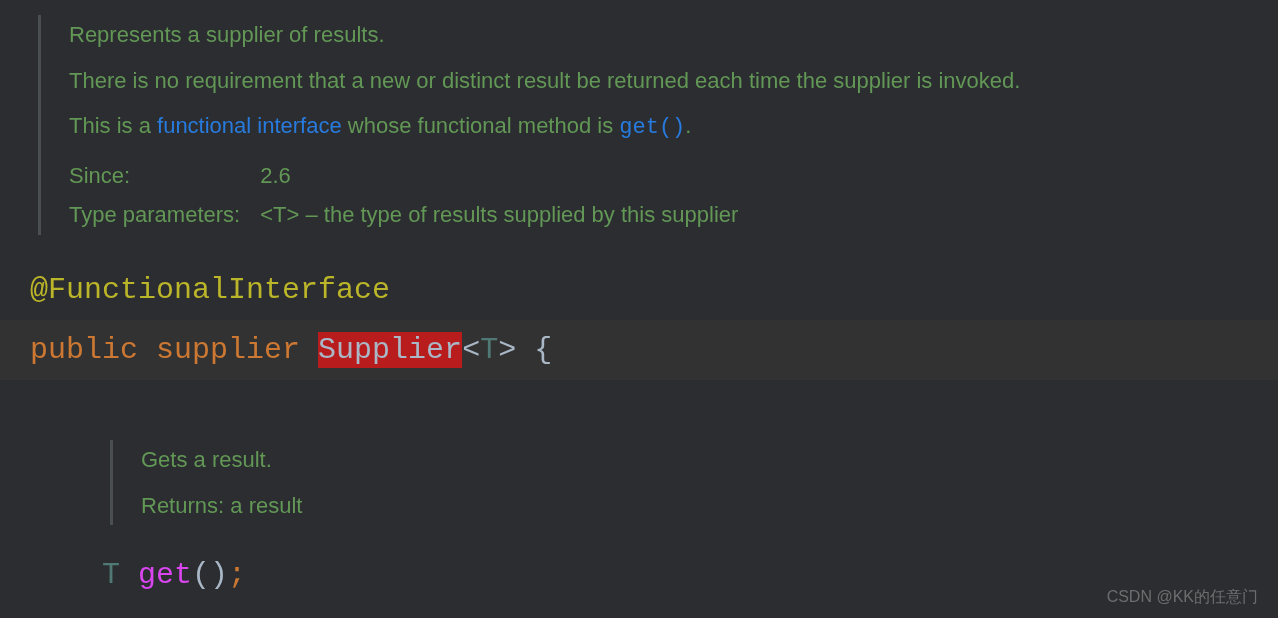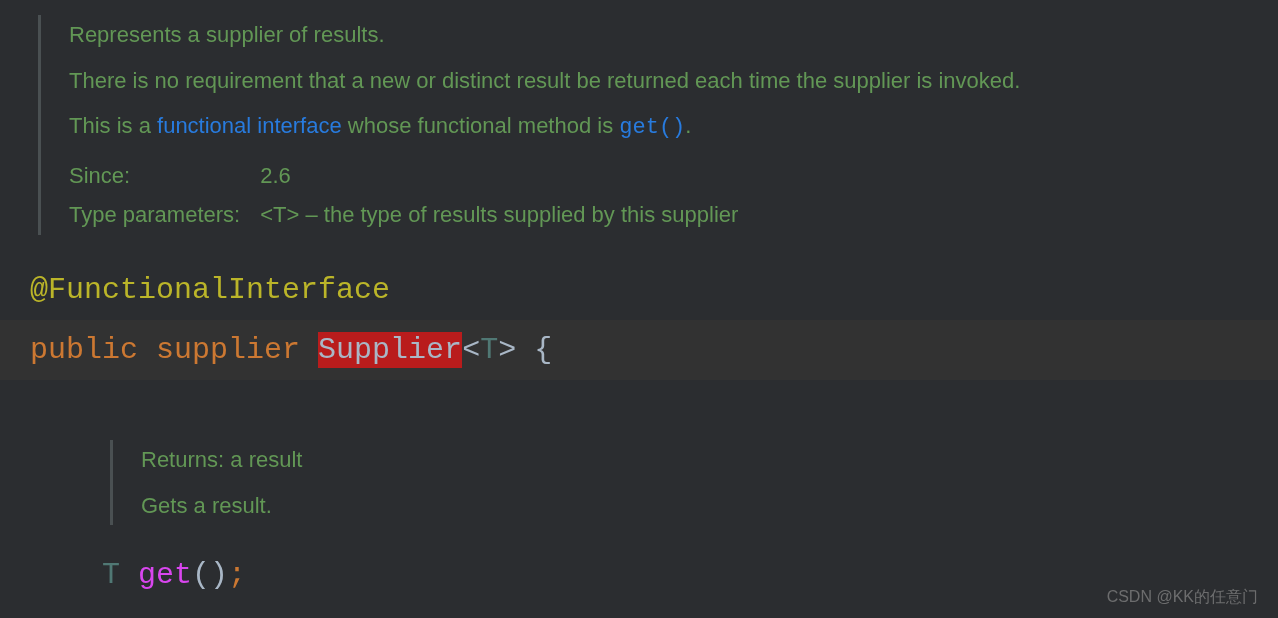--- a/index.html
+++ b/index.html
@@ -143,24 +143,24 @@
     </div>
   </div>
 
   <div class="code-line"><span class="annotation">@FunctionalInterface</span></div>
 
   <div class="code-line current-line"><span class="keyword">public</span> <span class="keyword">supplier</span> <span class="class-name">Supplier</span><span class="angle">&lt;</span><span class="type-param">T</span><span class="angle">&gt;</span> <span class="brace">{</span></div>
 
   <div class="code-line">&nbsp;</div>
 
   <div class="inner-doc">
+    <div class="inner-doc-line">Gets a result.</div>
     <div class="inner-doc-line">
       <span>Returns:</span> <span>a result</span>
     </div>
-    <div class="inner-doc-line">Gets a result.</div>
   </div>
 
   <div class="code-line indent-1"><span class="type-param">T</span> <span class="method-name">get</span><span class="paren">()</span><span class="semi">;</span></div>
 
   <div class="code-line"><span class="brace">}</span></div>
 
 </div>
 
 <div class="watermark">CSDN @KK的任意门</div>
 

